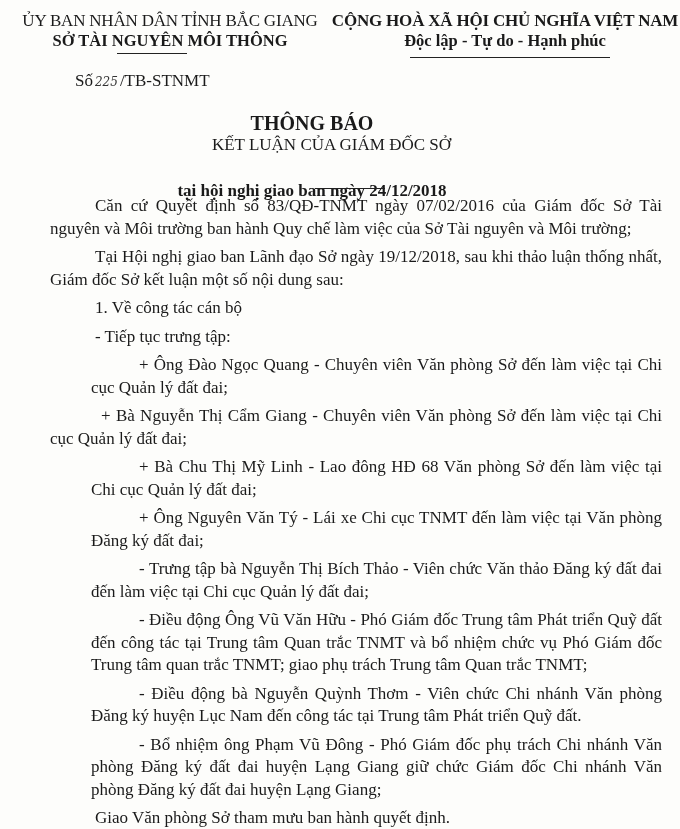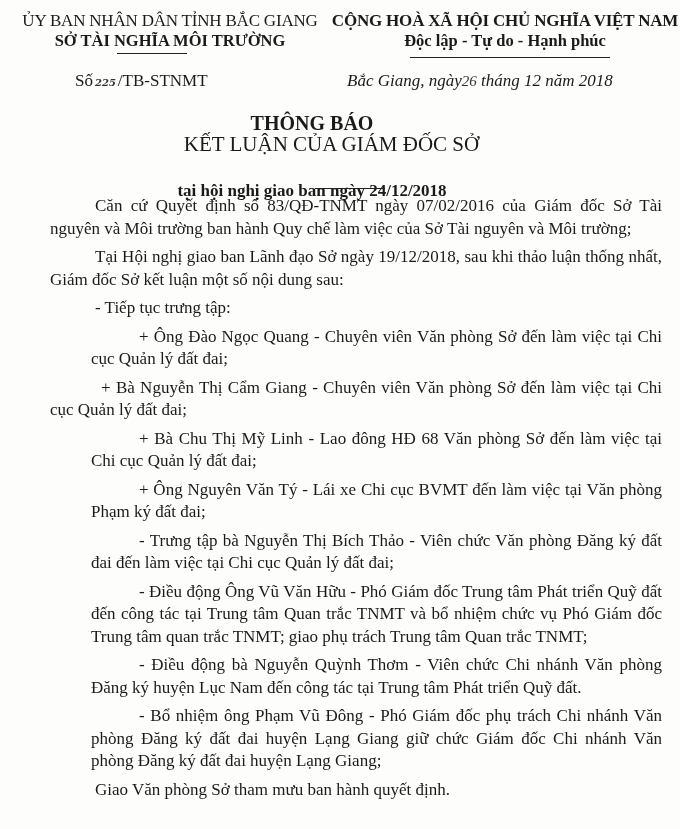--- a/index.html
+++ b/index.html
@@ -14,71 +14,69 @@
     .left-head { position: absolute; left: 10px; top: 10px; width: 320px; text-align: center; }
     .right-head { position: absolute; left: 320px; top: 10px; width: 370px; text-align: center; }
     .agency { font-size: 17px; line-height: 21px; white-space: nowrap; letter-spacing: -0.2px; }
     .dept { font-size: 16.5px; font-weight: bold; line-height: 20px; white-space: nowrap; }
     .nation { font-size: 17px; font-weight: bold; line-height: 21px; white-space: nowrap; letter-spacing: -0.2px; }
     .motto { font-size: 16.5px; font-weight: bold; line-height: 20px; white-space: nowrap; }
     .rule { height: 1px; background: #222; margin: 6px auto 0 auto; }
     .rule.l { width: 70px; position: absolute; left: 117px; top: 53px; margin: 0; }
     .rule.r { width: 200px; position: absolute; left: 410px; top: 57px; margin: 0; }
     .docno { position: absolute; left: 75px; top: 71px; font-size: 17px; white-space: nowrap; }
-    .docno .hand { font-family: "DejaVu Serif", serif; font-style: italic; font-size: 10px; color: #333; margin: 0 2px; font-weight: bold; }
+    .docno .hand { font-family: "DejaVu Serif", serif; font-style: italic; font-size: 12px; color: #333; margin: 0 2px; }
     .place-date { position: absolute; left: 347px; top: 71px; font-size: 17px; font-style: italic; white-space: nowrap; }
     .place-date .hand { font-style: italic; font-size: 15px; color: #333; }
     .title-block { position: absolute; left: 0; top: 112px; width: 624px; text-align: center; }
     .title-main { font-size: 20px; font-weight: bold; line-height: 22px; }
-    .title-sub { font-size: 21px; line-height: 21px; margin-left: 39px; }
+    .title-sub { font-size: 17px; line-height: 21px; margin-left: 39px; }
     .title-meet { font-size: 17px; font-weight: bold; line-height: 21px; margin-top: 25px; }
     .rule.t { width: 70px; position: absolute; left: 315px; top: 188px; margin: 0; }
     .body-text { position: absolute; left: 50px; top: 195px; width: 612px; font-size: 17px; line-height: 22.5px; text-align: justify; }
     .para { margin: 0 0 6px 0; text-indent: 45px; }
     .para.plus { text-indent: 48px; margin-left: 41px; }
     .para.plus2 { text-indent: 51px; }
   </style>
 </head>
 <body>
 
 <div class="header">
   <div class="left-head">
     <div class="agency">ỦY BAN NHÂN DÂN TỈNH BẮC GIANG</div>
-    <div class="dept">SỞ TÀI NGHĨA MÔI TRƯỜNG</div>
+    <div class="dept">SỞ TÀI NGUYÊN MÔI THÔNG</div>
   </div>
   <div class="rule l"></div>
 
   <div class="right-head">
     <div class="nation">CỘNG HOÀ XÃ HỘI CHỦ NGHĨA VIỆT NAM</div>
     <div class="motto">Độc lập - Tự do - Hạnh phúc</div>
   </div>
   <div class="rule r"></div>
 
   <div class="docno">
     <span>Số</span><span class="hand">225</span><span>/TB-STNMT</span>
   </div>
 
-  <div class="place-date">
-    <span>Bắc Giang, ngày</span><span class="hand">26</span><span> tháng 12 năm 2018</span>
-  </div>
 </div>
 
 <div class="title-block">
   <div class="title-main">THÔNG BÁO</div>
   <div class="title-sub">KẾT LUẬN CỦA GIÁM ĐỐC SỞ</div>
   <div class="title-meet">tại hội nghị giao ban ngày 24/12/2018</div>
 </div>
 <div class="rule t"></div>
 
 <div class="body-text">
   <p class="para">Căn cứ Quyết định số 83/QĐ-TNMT ngày 07/02/2016 của Giám đốc Sở Tài nguyên và Môi trường ban hành Quy chế làm việc của Sở Tài nguyên và Môi trường;</p>
   <p class="para">Tại Hội nghị giao ban Lãnh đạo Sở ngày 19/12/2018, sau khi thảo luận thống nhất, Giám đốc Sở kết luận một số nội dung sau:</p>
+  <p class="para">1. Về công tác cán bộ</p>
   <p class="para">- Tiếp tục trưng tập:</p>
   <p class="para plus">+ Ông Đào Ngọc Quang - Chuyên viên Văn phòng Sở đến làm việc tại Chi cục Quản lý đất đai;</p>
   <p class="para plus2">+ Bà Nguyễn Thị Cẩm Giang - Chuyên viên Văn phòng Sở đến làm việc tại Chi cục Quản lý đất đai;</p>
   <p class="para plus">+ Bà Chu Thị Mỹ Linh  - Lao đông HĐ 68 Văn phòng Sở đến làm việc tại Chi cục Quản lý đất đai;</p>
-  <p class="para plus">+ Ông Nguyên Văn Tý - Lái xe Chi cục BVMT đến làm việc tại Văn phòng Phạm ký đất đai;</p>
-  <p class="para plus">- Trưng tập bà Nguyễn Thị Bích Thảo - Viên chức Văn phòng Đăng ký đất đai đến làm việc tại Chi cục Quản lý đất đai;</p>
+  <p class="para plus">+ Ông Nguyên Văn Tý - Lái xe Chi cục TNMT đến làm việc tại Văn phòng Đăng ký đất đai;</p>
+  <p class="para plus">- Trưng tập bà Nguyễn Thị Bích Thảo - Viên chức Văn thảo Đăng ký đất đai đến làm việc tại Chi cục Quản lý đất đai;</p>
   <p class="para plus">- Điều động Ông Vũ Văn Hữu - Phó Giám đốc Trung tâm Phát triển Quỹ đất đến công tác tại Trung tâm Quan trắc TNMT và bổ nhiệm chức vụ Phó Giám đốc Trung tâm quan trắc TNMT; giao phụ trách Trung tâm Quan trắc TNMT;</p>
   <p class="para plus">- Điều động bà Nguyễn Quỳnh Thơm - Viên chức Chi nhánh Văn phòng Đăng ký huyện Lục Nam đến công tác tại Trung tâm Phát triển Quỹ đất.</p>
   <p class="para plus">- Bổ nhiệm ông Phạm Vũ Đông - Phó Giám đốc phụ trách Chi nhánh Văn phòng Đăng ký đất đai huyện Lạng Giang giữ chức Giám đốc Chi nhánh Văn phòng Đăng ký đất đai huyện Lạng Giang;</p>
   <p class="para">Giao Văn phòng Sở tham mưu ban hành quyết định.</p>
 </div>
 
 </body></html>

